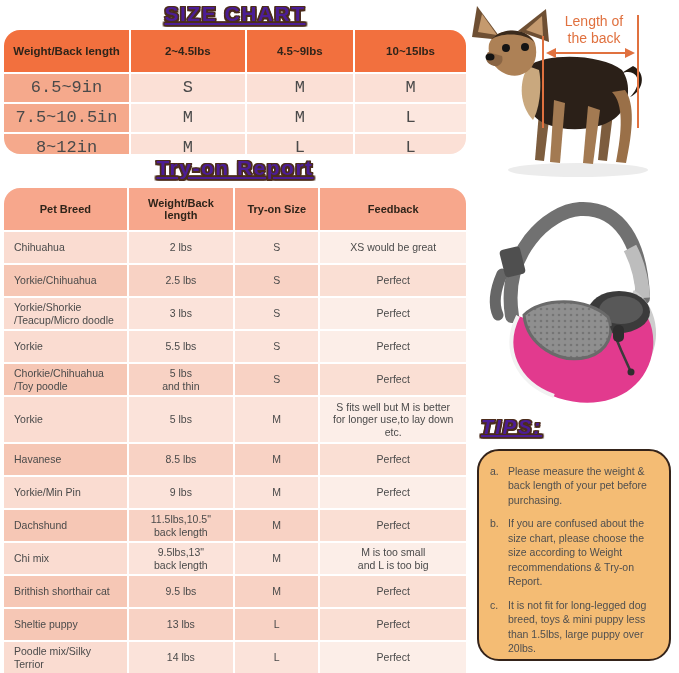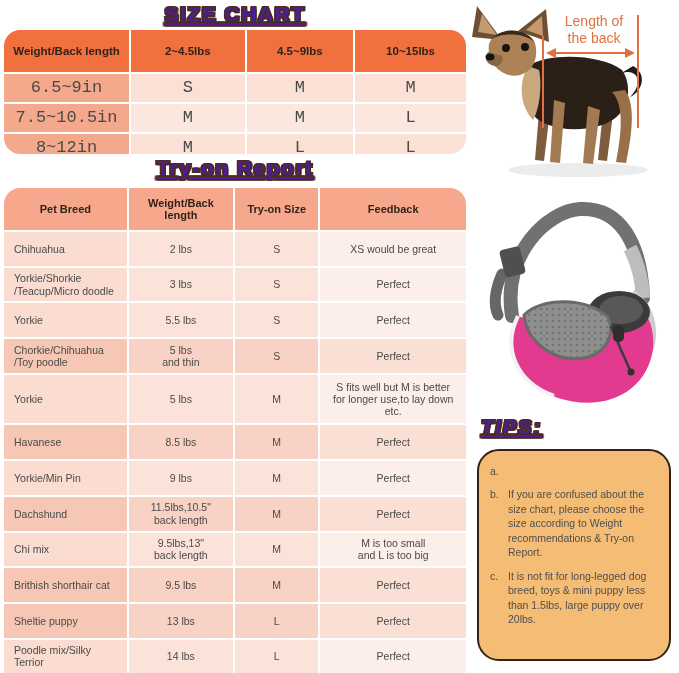--- a/index.html
+++ b/index.html
@@ -131,20 +131,26 @@
             <th>Feedback</th>
           </tr>
         </thead>
         <tbody>
           <tr class="odd">
             <td>Chihuahua</td>
             <td>2 lbs</td>
             <td>S</td>
             <td>XS would be great</td>
           </tr>
+          <tr class="even">
+            <td>Yorkie/Chihuahua</td>
+            <td>2.5 lbs</td>
+            <td>S</td>
+            <td>Perfect</td>
+          </tr>
           <tr class="odd">
             <td>Yorkie/Shorkie
 /Teacup/Micro doodle</td>
             <td>3 lbs</td>
             <td>S</td>
             <td>Perfect</td>
           </tr>
           <tr class="odd">
             <td>Yorkie</td>
             <td>5.5 lbs</td>
@@ -285,20 +291,21 @@
 
     <path d="M139,128 L149,152 L158,172" fill="none" stroke="#3b3b3b" stroke-width="2.5"></path>
     <rect x="141" y="127" width="11" height="17" rx="5" fill="#2e2e2e"></rect>
     <circle cx="159" cy="174" r="3.5" fill="#2e2e2e"></circle>
   </svg>
 
   <div id="tips-title" class="bubble-title">TIPS:</div>
   <div id="tips-box">
       <div class="tip-item">
         <span class="tip-label">a.</span>
+        <span class="tip-text">Please measure the weight &amp; back length of your pet before purchasing.</span>
       </div>
       <div class="tip-item">
         <span class="tip-label">b.</span>
         <span class="tip-text">If you are confused about the size chart, please choose the size according to Weight recommendations &amp; Try-on Report.</span>
       </div>
       <div class="tip-item">
         <span class="tip-label">c.</span>
         <span class="tip-text">It is not fit for long-legged dog breed, toys &amp; mini puppy less than 1.5lbs, large puppy over 20lbs.</span>
       </div>
     </div>

